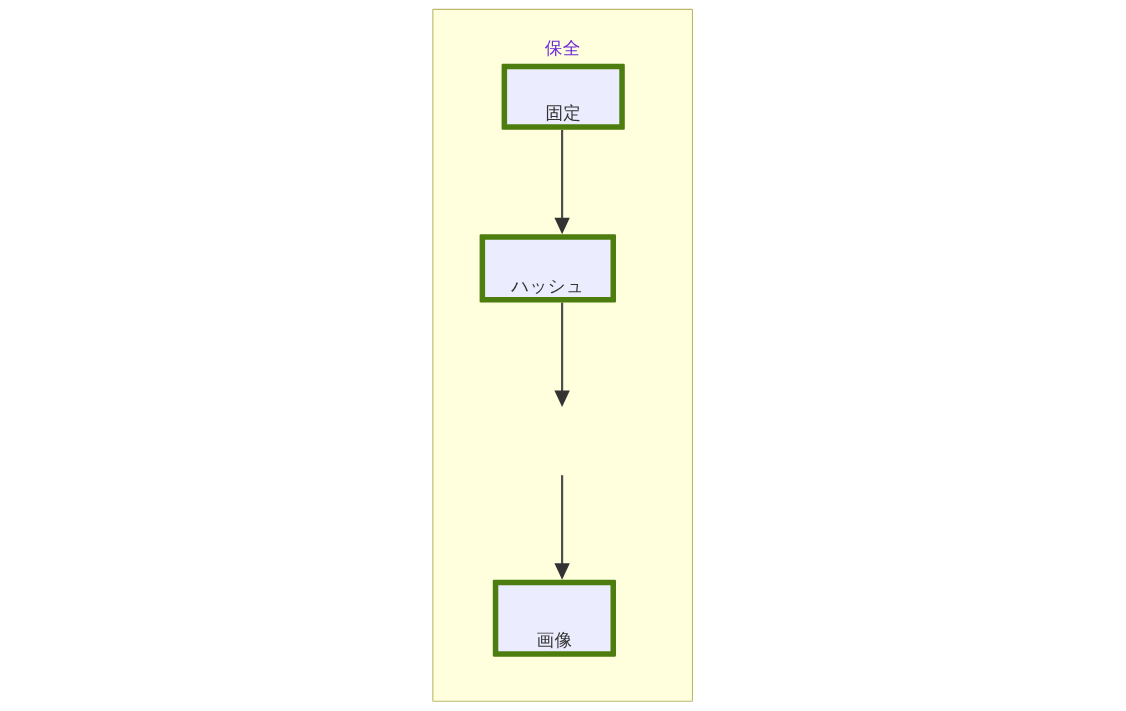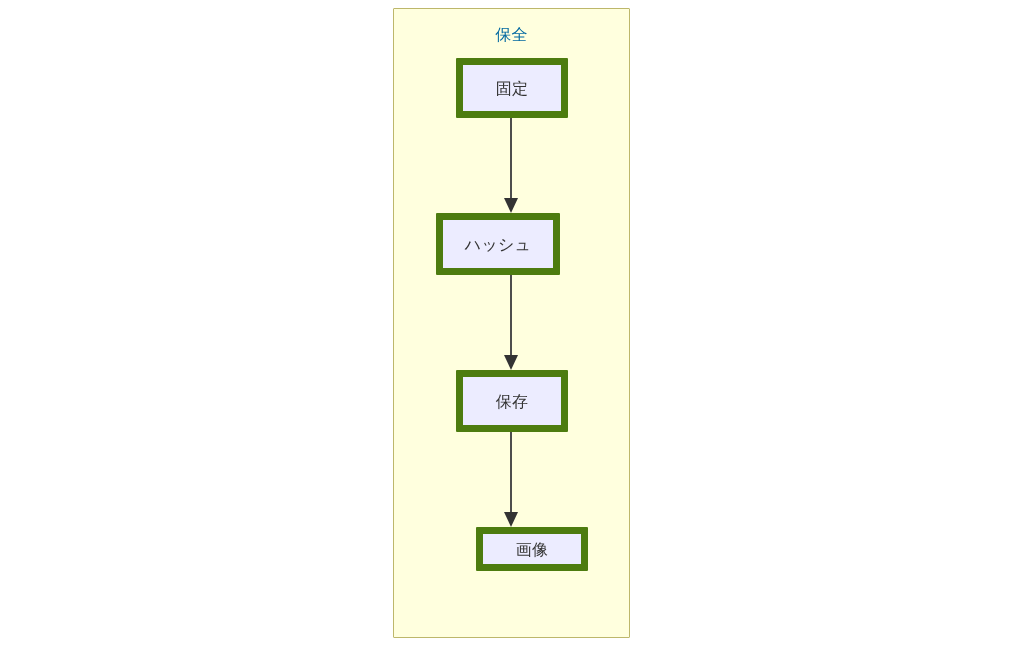--- a/index.html
+++ b/index.html
@@ -34,54 +34,54 @@
     height: 630px;
     box-sizing: border-box;
     background: #ffffde;
     border: 1px solid #bdb76b;
     border-radius: 1px;
   }
 
   .cluster-title {
     position: absolute;
     left: 0;
-    top: 16px;
+    top: 26px;
     width: 100%;
     text-align: center;
     font-size: 16px;
     line-height: 19px;
-    color: #0369a1;
+    color: #6d28d9;
     letter-spacing: 0.2px;
     white-space: nowrap;
   }
 
   
   .node {
     position: absolute;
     box-sizing: border-box;
     background: #ececff;
-    border: 7px solid #4d7c0f;
+    border: 5px solid #4d7c0f;
     border-radius: 1px;
     display: flex;
-    align-items: center;
+    align-items: flex-end;
     justify-content: center;
   }
   .node-label {
     font-size: 16px;
     line-height: 19px;
     color: #333333;
     letter-spacing: 0.2px;
     white-space: nowrap;
     text-align: center;
   }
 
   #node-kotei   { left: 456px; top: 58px;  width: 112px; height: 60px; }
   #node-hash    { left: 436px; top: 213px; width: 124px; height: 62px; }
   #node-hozon   { left: 456px; top: 370px; width: 112px; height: 62px; }
-  #node-gazou   { left: 476px; top: 527px; width: 112px; height: 44px; }
+  #node-gazou   { left: 448px; top: 527px; width: 112px; height: 70px; }
 
   
   #edge-layer {
     position: absolute;
     left: 0;
     top: 0;
     width: 1024px;
     height: 646px;
     pointer-events: none;
   }
@@ -123,21 +123,18 @@
   </svg>
 
   <div class="node" id="node-kotei">
     <span class="node-label">固定</span>
   </div>
 
   <div class="node" id="node-hash">
     <span class="node-label">ハッシュ</span>
   </div>
 
-  <div class="node" id="node-hozon">
-    <span class="node-label">保存</span>
-  </div>
 
   <div class="node" id="node-gazou">
     <span class="node-label">画像</span>
   </div>
 
 </div>
 
 </body></html>

